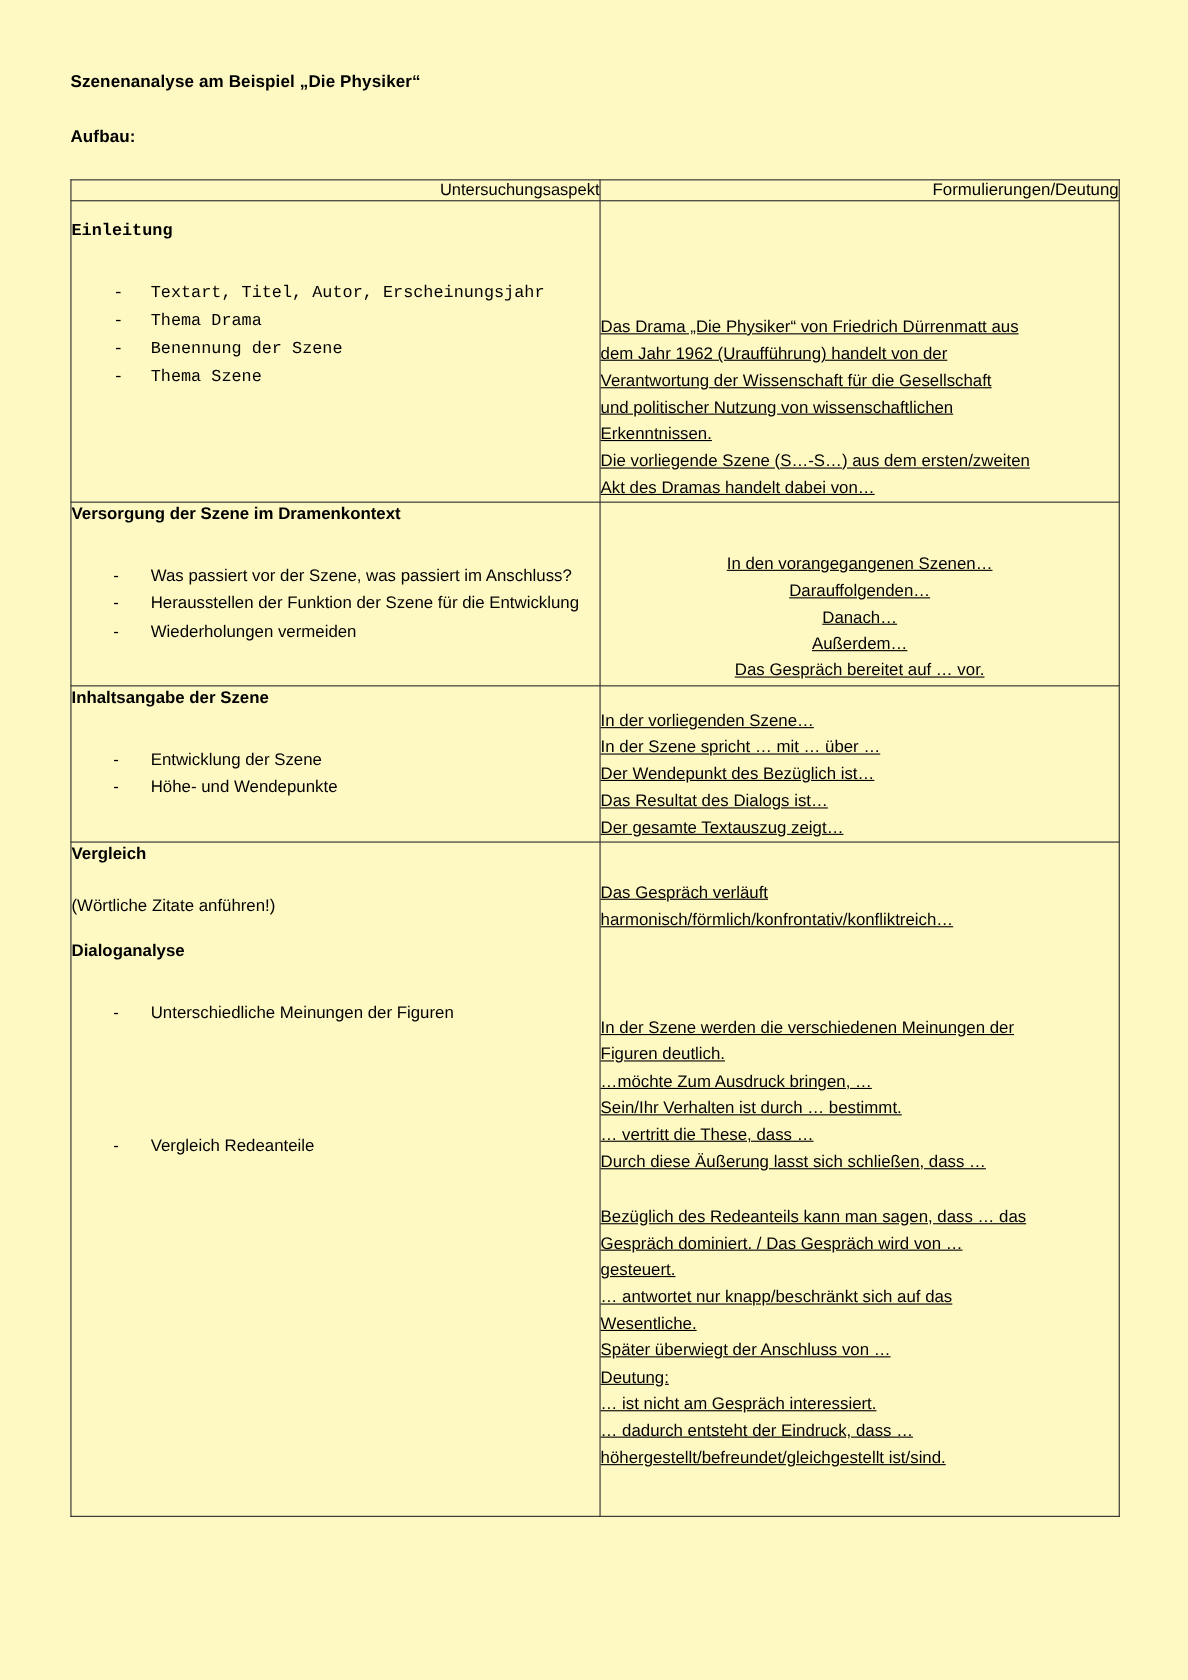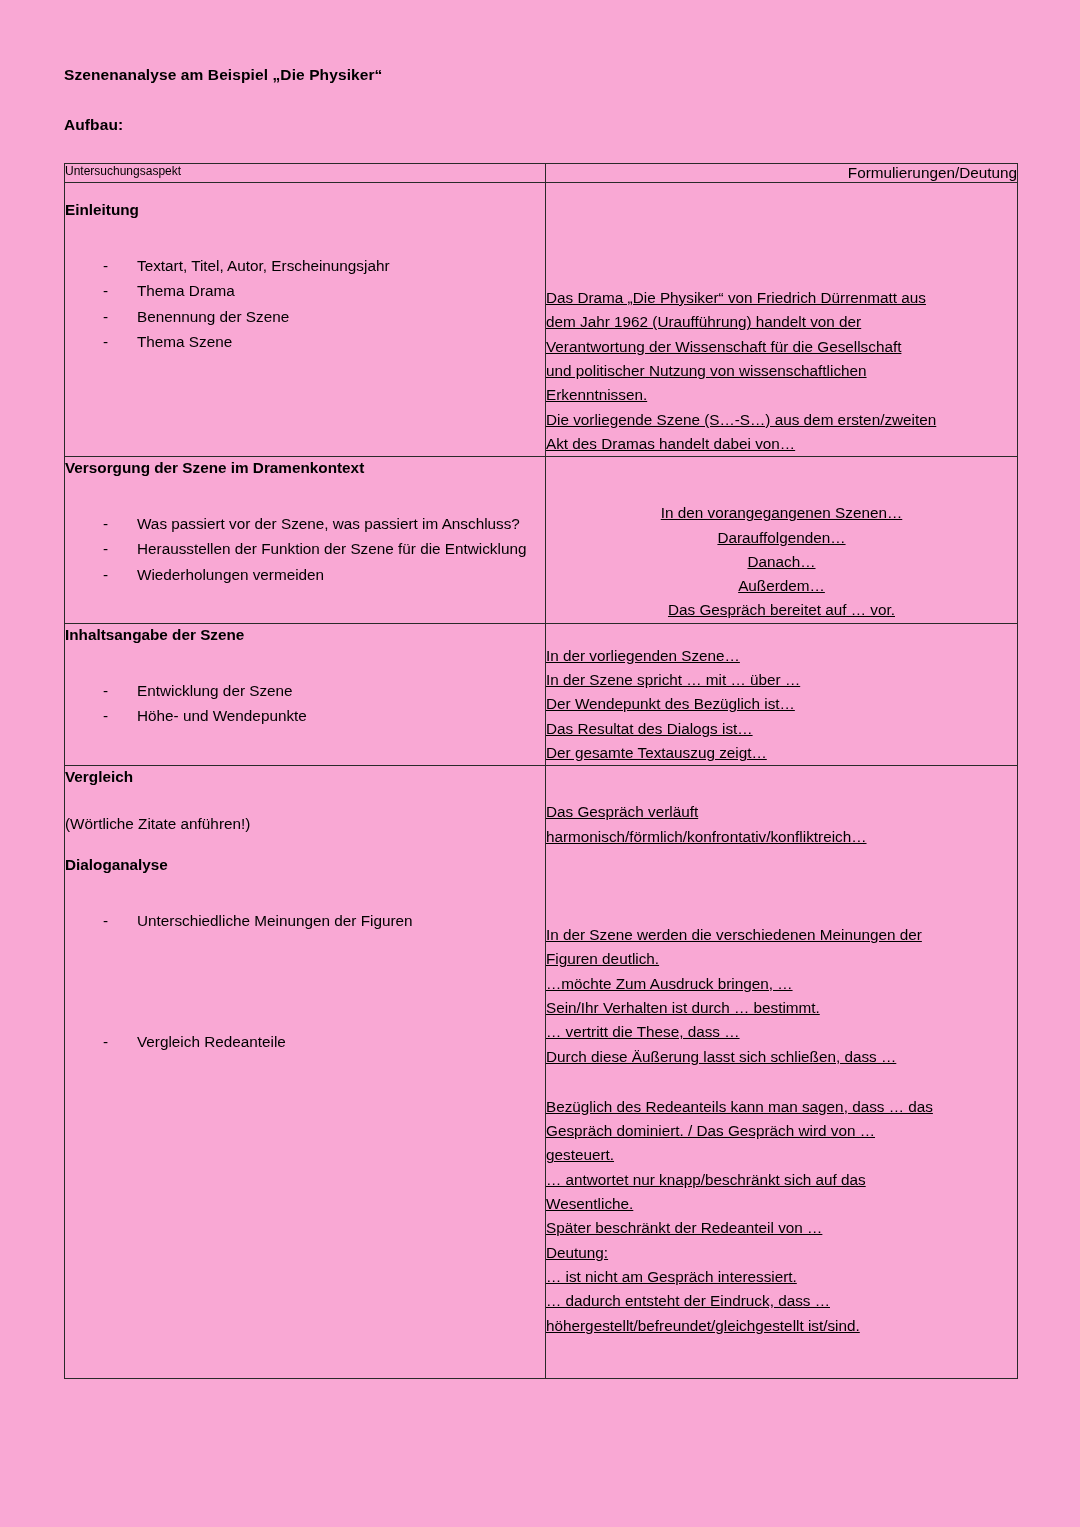--- a/index.html
+++ b/index.html
@@ -14,21 +14,21 @@
     font-family: "Liberation Sans", sans-serif;
     color: #000000;
     -webkit-font-smoothing: antialiased;
   }
   .page {
     position: relative;
     width: 1080px;
     height: 1527px;
     box-sizing: border-box;
     padding: 0;
-    background: #f9a8d4;
+    background: #fef9c3;
     overflow: hidden;
   }
   .doc-title {
     position: absolute;
     left: 64px;
     top: 66px;
     font-size: 15.5px;
     font-weight: bold;
     letter-spacing: 0.1px;
   }
@@ -52,22 +52,22 @@
   table.analysis-table th {
     border: 1.3px solid #2a2a2a;
     vertical-align: top;
     padding: 0;
     font-weight: normal;
   }
   col.col-aspect { width: 481px; }
   col.col-formulation { width: 472px; }
 
   .th-aspect {
-    text-align: left;
-    font-size: 12px;
+    text-align: right;
+    font-size: 15px;
     font-weight: bold;
     padding: 11px 10px 30px 10px;
     margin-left: 24px;
   }
   .th-formulation {
     text-align: right;
     font-size: 15.3px;
     font-weight: bold;
     padding: 11px 10px 30px 12px;
   }
@@ -115,21 +115,21 @@
     top: 0;
   }
 
   .para {
     font-size: 15.3px;
     line-height: 1.59;
     margin: 0;
   }
   .para .ln { display: block; }
 
-  .row-einleitung .cell-aspect { padding-top: 16px; }
+  .row-einleitung .cell-aspect { padding-top: 16px; font-family: Liberation Mono, monospace; }
   .row-einleitung .cell-formulation { padding-top: 103px; }
   .row-versorgung .cell-formulation { padding-top: 44px; text-align: center; }
   .row-inhalt .cell-formulation { padding-top: 20px; }
   .row-hautteil .cell-aspect { padding-bottom: 40px; }
   .row-hautteil .cell-formulation { padding-top: 34px; padding-bottom: 40px; }
 </style>
 </head>
 <body>
 
 <div class="page">
@@ -247,21 +247,21 @@
             <span class="ln">… vertritt die These, dass …</span>
             <span class="ln">Durch diese Äußerung lasst sich schließen, dass …</span>
           </div>
           <div class="spacer-md"></div>
           <div class="para">
             <span class="ln">Bezüglich des Redeanteils kann man sagen, dass … das</span>
             <span class="ln">Gespräch dominiert. / Das Gespräch wird von …</span>
             <span class="ln">gesteuert.</span>
             <span class="ln">… antwortet nur knapp/beschränkt sich auf das</span>
             <span class="ln">Wesentliche.</span>
-            <span class="ln">Später beschränkt der Redeanteil von …</span>
+            <span class="ln">Später überwiegt der Anschluss von …</span>
             <span class="ln">Deutung:</span>
             <span class="ln"> … ist nicht am Gespräch interessiert.</span>
             <span class="ln">… dadurch entsteht der Eindruck, dass …</span>
             <span class="ln">höhergestellt/befreundet/gleichgestellt ist/sind.</span>
           </div>
         </td>
       </tr>
 
     </tbody>
   </table>

